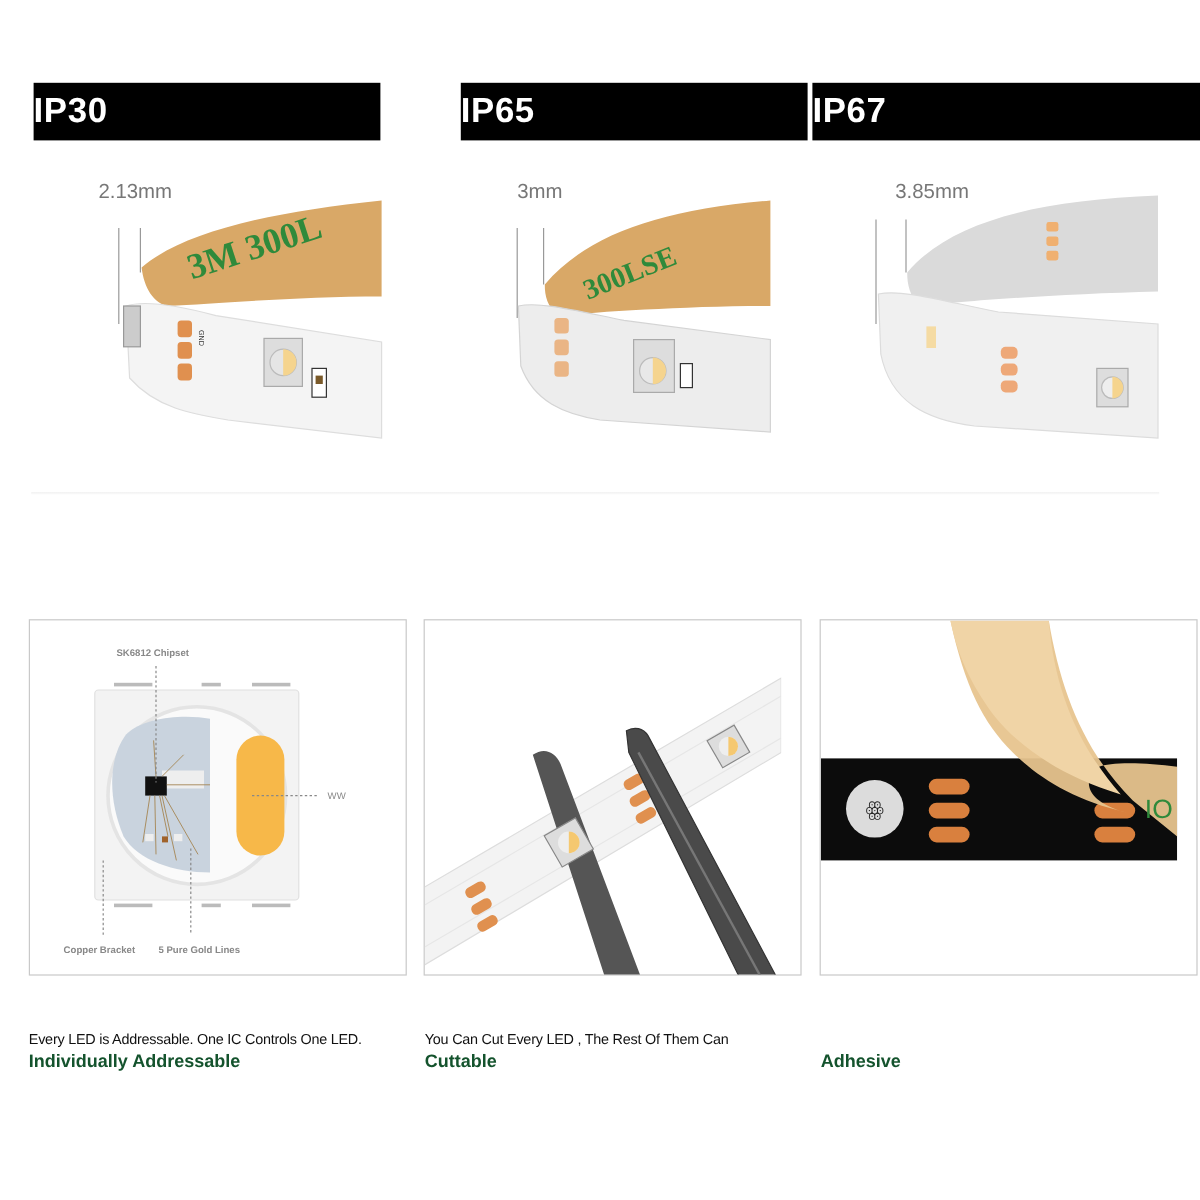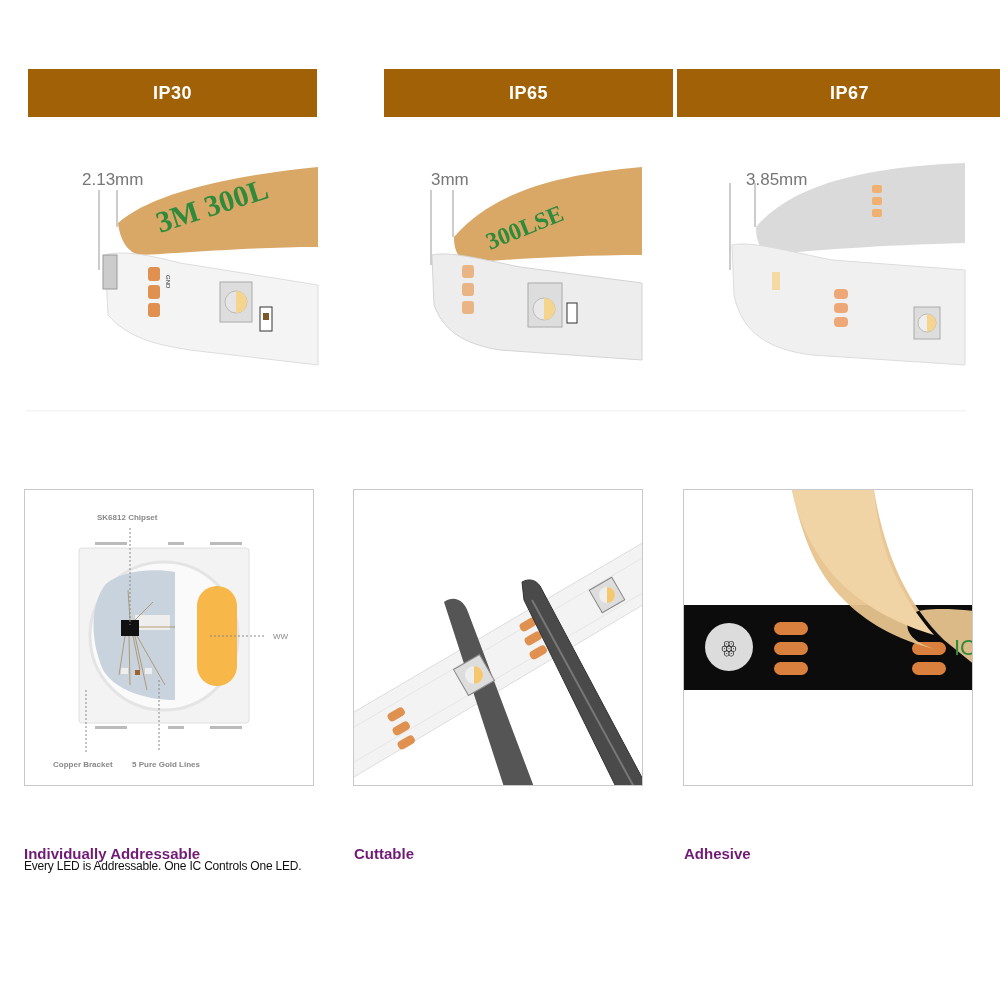--- a/index.html
+++ b/index.html
@@ -1,40 +1,39 @@
 <!DOCTYPE html>
 <html><head>
 <meta charset="utf-8">
 <style>
   * { box-sizing: border-box; margin: 0; padding: 0; }
   html, body { width: 1000px; height: 1000px; background: #ffffff; overflow: hidden; }
   body { position: relative; font-family: "Liberation Sans", sans-serif; color: #111; }
 
   .ip-header {
-    position: absolute; top: 69px; height: 48px; background: #a16207;
-    color: #fff; font-weight: bold; font-size: 18px; letter-spacing: 0.5px;
-    display: flex; align-items: center; justify-content: center;
+    position: absolute; top: 69px; height: 48px; background: #000000;
+    color: #fff; font-weight: bold; font-size: 29px; letter-spacing: 0.5px;
+    display: flex; align-items: center; 
     font-family: "Liberation Sans", sans-serif;
   }
   .thickness {
     position: absolute; top: 150px; font-size: 17px; color: #777;
     font-family: "Liberation Sans", sans-serif;
-    margin-top: 20px;
   }
   .strip-img { position: absolute; top: 155px; height: 225px; }
   .divider {
     position: absolute; left: 26px; top: 410px; width: 940px; height: 2px;
     background: linear-gradient(#f2f2f2,#fafafa);
   }
   .panel {
-    position: absolute; top: 489px; width: 290px; height: 297px;
+    position: absolute; top: 516px; width: 315px; height: 297px;
     border: 1.5px solid #c9c9c9; background: #fff; overflow: hidden;
   }
   .feat-title {
-    position: absolute; top: 845px; font-weight: bold; font-size: 15px; color: #701a75;
+    position: absolute; top: 876px; font-weight: bold; font-size: 15px; color: #14532d;
   }
   .feat-desc {
     position: absolute; top: 856px; font-size: 12px; line-height: 21px; color: #111;
     letter-spacing: -0.2px;
   }
   .feat-desc b { font-weight: bold; }
   .feat-desc .sm { font-size: 11px; }
   .callout {
     position: absolute; font-size: 8px; font-weight: bold; color: #888; white-space: nowrap;
   }
@@ -214,17 +213,18 @@
   </svg>
 </div>
 
 <div class="feat-title" style="left:24px;">Individually Addressable</div>
 <div class="feat-desc" style="left:24px;width:310px;">
   <span>Every LED is Addressable. One IC Controls One LED.</span>
 </div>
 
 <div class="feat-title" style="left:354px;">Cuttable</div>
 <div class="feat-desc" style="left:354px;width:300px;">
+  <div>You Can Cut Every LED , The Rest Of Them Can</div>
 </div>
 
 <div class="feat-title" style="left:684px;">Adhesive</div>
 <div class="feat-desc" style="left:684px;width:300px;">
 </div>
 
 </body></html>

